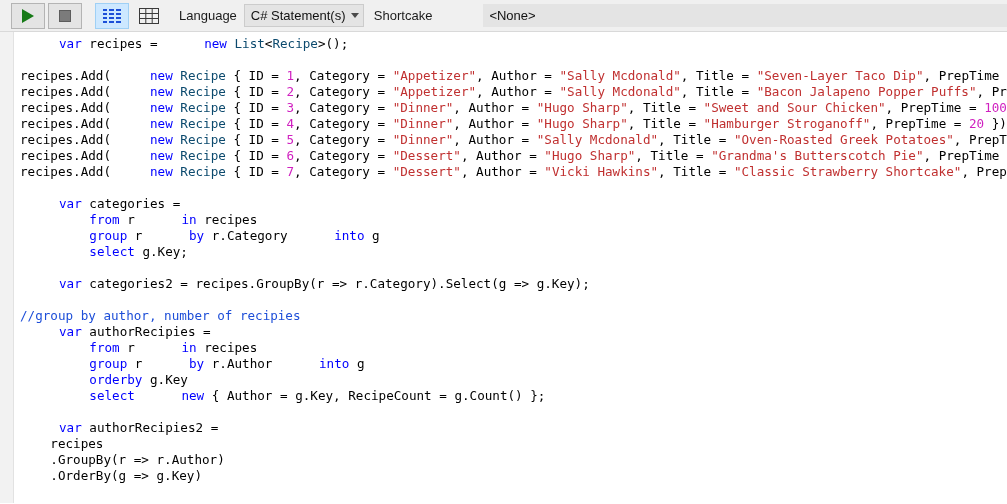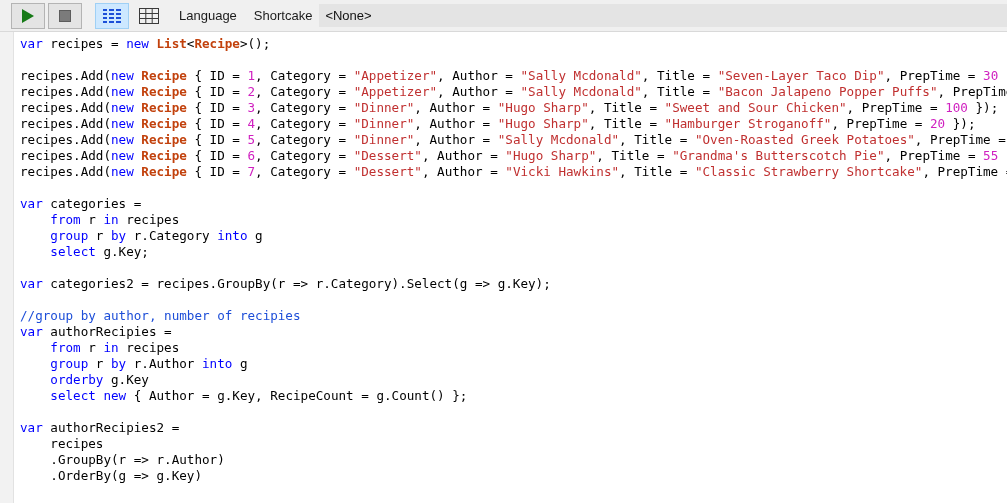--- a/index.html
+++ b/index.html
@@ -79,20 +79,21 @@
   .tb-field {
     height: 23px;
     flex: 1;
     background: #e4e4e4;
     border: none;
     display: flex; align-items: center;
     padding-left: 6px;
     font-size: 13px;
     color: #111;
     white-space: nowrap;
+    margin-left: 44px;
   }
 
   
   #editor {
     position: relative;
     width: 1007px;
     height: 471px;
     background: #ffffff;
     overflow: hidden;
     display: flex;
@@ -109,22 +110,22 @@
     padding: 4px 0 0 6px;
     font-family: "DejaVu Sans Mono", "Liberation Mono", monospace;
     font-size: 12.6px;
     line-height: 16px;
     color: #000000;
     white-space: pre;
     overflow: hidden;
     letter-spacing: 0px;
   }
   .ln { height: 16px; }
-  .kw   { color: #0000ff; }
-  .typ  { color: #c2410c; font-weight: bold; }
+  .kw   { color: #0000ff; margin-left: 39px; }
+  .typ  { color: #0c4a6e; }
   .str  { color: #c03030; }
   .num  { color: #d020c0; }
   .cmt  { color: #1d4ed8; }
   .pln  { color: #000000; }
 </style>
 </head>
 <body>
 
 <div id="toolbar">
 
@@ -164,20 +165,24 @@
         <line x1="0.5" y1="5.5" x2="19.5" y2="5.5"></line>
         <line x1="0.5" y1="10.5" x2="19.5" y2="10.5"></line>
         <line x1="6.8" y1="0.5" x2="6.8" y2="15.5"></line>
         <line x1="13.2" y1="0.5" x2="13.2" y2="15.5"></line>
       </g>
     </svg>
   </div>
 
   <span class="tb-label">Language</span>
 
+  <div class="tb-combo">
+    <span class="cval">C# Statement(s)</span>
+    <span class="chev"></span>
+  </div>
 
   <span class="tb-label">Shortcake</span>
 
   <div class="tb-field">
     <span>&lt;None&gt;</span>
   </div>
 </div>
 
 <div id="editor">
   <div id="gutter"></div>

